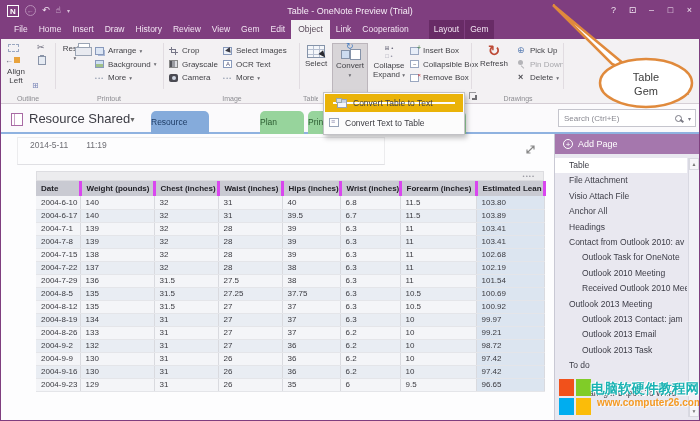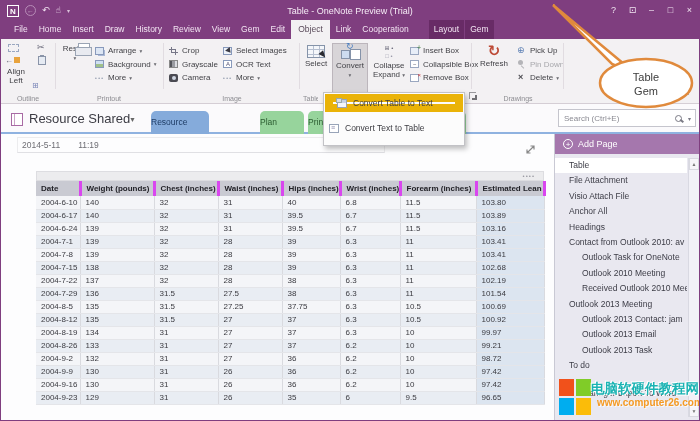--- a/index.html
+++ b/index.html
@@ -94,21 +94,21 @@
   .ce-icons{display:block;margin-top:1px;line-height:7px;}
   .ce-r1::before{content:"⊞ •";font-size:6px;color:#667;}
   .ce-r2::before{content:"□ •";font-size:6px;color:#99a;}
   .refresh-glyph{display:block;font-size:15px;line-height:15px;color:#bd4a36;font-weight:bold;}
   .dialog-launcher{position:absolute;left:468px;bottom:4px;width:7px;height:7px;border-left:1px solid #98989c;border-top:1px solid #98989c;}
   .dialog-launcher::after{content:"";position:absolute;right:-1px;bottom:-1px;width:3px;height:3px;border-right:2px solid #707074;border-bottom:2px solid #707074;}
   .ribbon-collapse{position:absolute;right:8px;bottom:4px;font-size:8px;color:#777;}
   
   .menu{position:absolute;left:322px;top:91px;width:142px;background:#fcfcfc;border:1px solid #c2c2c6;
         box-shadow:2px 3px 5px rgba(0,0,0,.25);z-index:40;padding:1px;}
-  .mi{display:flex;align-items:center;height:32px;padding-left:4px;font-size:8.5px;color:#3c3c42;}
+  .mi{display:flex;align-items:center;height:21px;padding-left:4px;font-size:8.5px;color:#3c3c42;}
   .mi.hl{border:8px solid #eab308;height:18px;}
   .mic{display:inline-block;width:10px;height:9px;margin-right:6px;position:relative;flex:none;}
   .table-to-text-icon{border:1px solid #98a4b8;background:linear-gradient(#c8d2e4 3px,#f4f6fa 3px);}
   .table-to-text-icon::after{content:"";position:absolute;left:-2px;top:-2px;width:4px;height:3px;background:#d8dde6;border:1px solid #9aa;}
   .text-to-table-icon{border:1px solid #98a4b8;background:#fff;}
   .text-to-table-icon::after{content:"≡";position:absolute;font-size:7px;color:#88a;left:1px;top:-1px;}
   
   .callout{position:absolute;left:535px;top:0;z-index:50;}
   .callout text{font-size:11px;fill:#3c3c3c;text-anchor:middle;font-family:"Liberation Sans",sans-serif;}
   
@@ -128,22 +128,22 @@
   .search{position:absolute;left:557px;top:5px;width:138px;height:18px;background:#fff;border:1px solid #c5c5cd;
           display:flex;align-items:center;}
   .search input{border:none;outline:none;flex:1;font-size:8px;color:#555;padding:0 5px;background:transparent;
                 font-family:"Liberation Sans",sans-serif;min-width:0;}
   .search input::placeholder{color:#8a8a92;}
   .search-glass{width:7px;height:7px;border:1.5px solid #7a7a85;border-radius:50%;position:relative;flex:none;margin-right:6px;}
   .search-glass::after{content:"";position:absolute;width:4px;height:1.5px;background:#7a7a85;right:-3px;bottom:-1px;transform:rotate(40deg);}
   .search-caret{font-size:6px;color:#7a7a85;margin-right:4px;}
   
   .content{position:absolute;left:0;top:135px;width:553px;bottom:0;background:#fdfdfe;}
-  .datebox{position:absolute;left:16px;top:1px;width:368px;height:16px;border:1px solid #ececee;border-bottom:1px solid #e0e0e4;
-           font-size:8.5px;color:#6e6e74;line-height:15px;padding-left:4px;}
+  .datebox{position:absolute;left:16px;top:1px;width:368px;height:28px;border:1px solid #ececee;border-bottom:1px solid #e0e0e4;
+           font-size:8.5px;color:#6e6e74;line-height:15px;padding-left:12px;}
   .datebox .time{margin-left:18px;}
   .expand-ic{position:absolute;left:524px;top:5px;}
   .tablewrap{position:absolute;left:35px;top:35px;width:508px;}
   .tbar{height:10px;background:#ececee;border:1px solid #dddde1;text-align:right;padding-right:8px;
         font-size:6px;letter-spacing:1px;color:#9a9aa2;line-height:8px;}
   table.dt{border-collapse:collapse;table-layout:fixed;width:508px;font-size:8px;}
   table.dt th{height:15px;background:#c9cad2;color:#222228;font-weight:bold;text-align:left;padding:0 0 0 5px;
               white-space:nowrap;overflow:hidden;border-right:3px solid #d946ef;}
   table.dt td{height:13px;padding:0 0 0 5px;color:#3a3a40;border-right:1px solid #d9dadf;border-bottom:1px solid #e4e5e9;
               white-space:nowrap;overflow:hidden;}
@@ -427,30 +427,20 @@
               <td>2004-6-17</td>
               <td>140</td>
               <td>32</td>
               <td>31</td>
               <td>39.5</td>
               <td>6.7</td>
               <td>11.5</td>
               <td>103.89</td>
             </tr>
             <tr>
-              <td>2004-6-24</td>
-              <td>139</td>
-              <td>32</td>
-              <td>31</td>
-              <td>39.5</td>
-              <td>6.7</td>
-              <td>11.5</td>
-              <td>103.16</td>
-            </tr>
-            <tr>
               <td>2004-7-1</td>
               <td>139</td>
               <td>32</td>
               <td>28</td>
               <td>39</td>
               <td>6.3</td>
               <td>11</td>
               <td>103.41</td>
             </tr>
             <tr>

